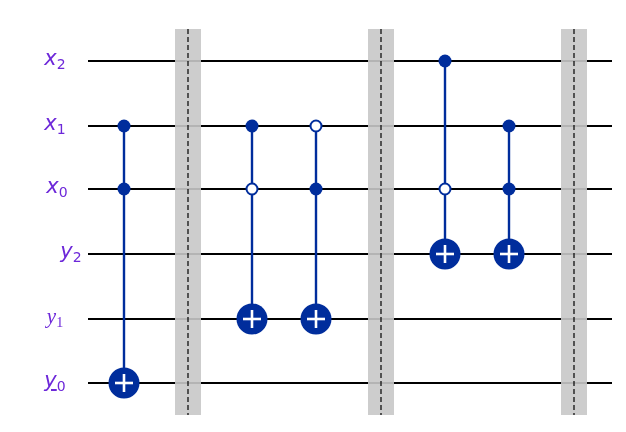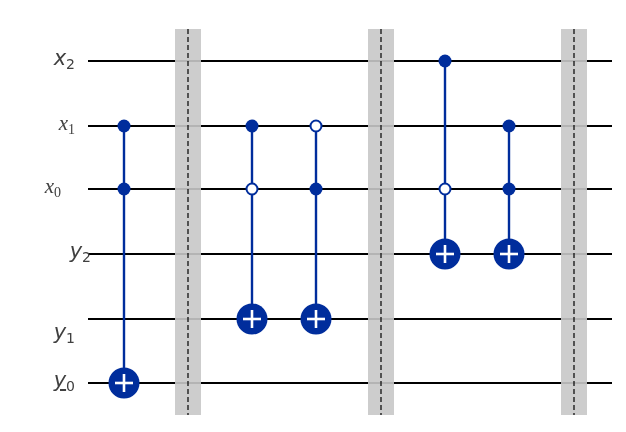--- a/index.html
+++ b/index.html
@@ -1,18 +1,18 @@
 <!DOCTYPE html>
 <html><head>
 <meta charset="utf-8">
 <style>
   html, body { margin: 0; padding: 0; background: #ffffff; }
   body { width: 626px; height: 432px; position: relative; overflow: hidden; font-family: "DejaVu Sans", sans-serif; }
   svg { position: absolute; left: 0; top: 0; }
-  .lbl { position: absolute; font-family: "DejaVu Sans", sans-serif; font-style: italic; font-size: 21px; color: #404040; width: 40px; text-align: right; line-height: 1; }
+  .lbl { position: absolute; font-family: "DejaVu Sans", sans-serif; font-style: italic; font-size: 21px; color: #6d28d9; width: 40px; text-align: center; line-height: 1; }
   .lbl sub { font-style: normal; font-size: 14px; vertical-align: -4px; }
 </style>
 </head>
 <body>
 
 <svg id="circ" width="626" height="432" viewBox="0 0 626 432">
     <line x1="88" y1="61" x2="612" y2="61" stroke="#000000" stroke-width="2.2"></line>
     <line x1="88" y1="126" x2="612" y2="126" stroke="#000000" stroke-width="2.2"></line>
     <line x1="88" y1="189" x2="612" y2="189" stroke="#000000" stroke-width="2.2"></line>
     <line x1="88" y1="254" x2="612" y2="254" stroke="#000000" stroke-width="2.2"></line>
@@ -50,18 +50,18 @@
     <line x1="445" y1="245" x2="445" y2="263" stroke="#ffffff" stroke-width="2.6"></line>
     <line x1="509" y1="126" x2="509" y2="254" stroke="#002D9C" stroke-width="2.4"></line>
     <circle cx="509" cy="126" r="6.5" fill="#002D9C"></circle>
     <circle cx="509" cy="189" r="6.5" fill="#002D9C"></circle>
     <circle cx="509" cy="254" r="15.5" fill="#002D9C"></circle>
     <line x1="500" y1="254" x2="518" y2="254" stroke="#ffffff" stroke-width="2.6"></line>
     <line x1="509" y1="245" x2="509" y2="263" stroke="#ffffff" stroke-width="2.6"></line>
   </svg>
 <div id="labels">
     <div class="lbl" style="left: 35px; top: 48px;"><span>x</span><sub>2</sub></div>
-    <div class="lbl" style="left: 35px; top: 113px; font-family: Liberation Serif, serif;"><span>x</span><sub>1</sub></div>
-    <div class="lbl" style="left: 21px; top: 176px; font-family: Liberation Serif, serif;"><span>x</span><sub>0</sub></div>
+    <div class="lbl" style="left: 35px; top: 113px;"><span>x</span><sub>1</sub></div>
+    <div class="lbl" style="left: 37px; top: 176px;"><span>x</span><sub>0</sub></div>
     <div class="lbl" style="left: 51px; top: 241px;"><span>y</span><sub>2</sub></div>
-    <div class="lbl" style="left: 35px; top: 322px;"><span>y</span><sub>1</sub></div>
+    <div class="lbl" style="left: 35px; top: 306px; font-family: Liberation Serif, serif;"><span>y</span><sub>1</sub></div>
     <div class="lbl" style="left: 35px; top: 370px; text-decoration: underline;"><span>y</span><sub>0</sub></div>
   </div>
 
 </body></html>

